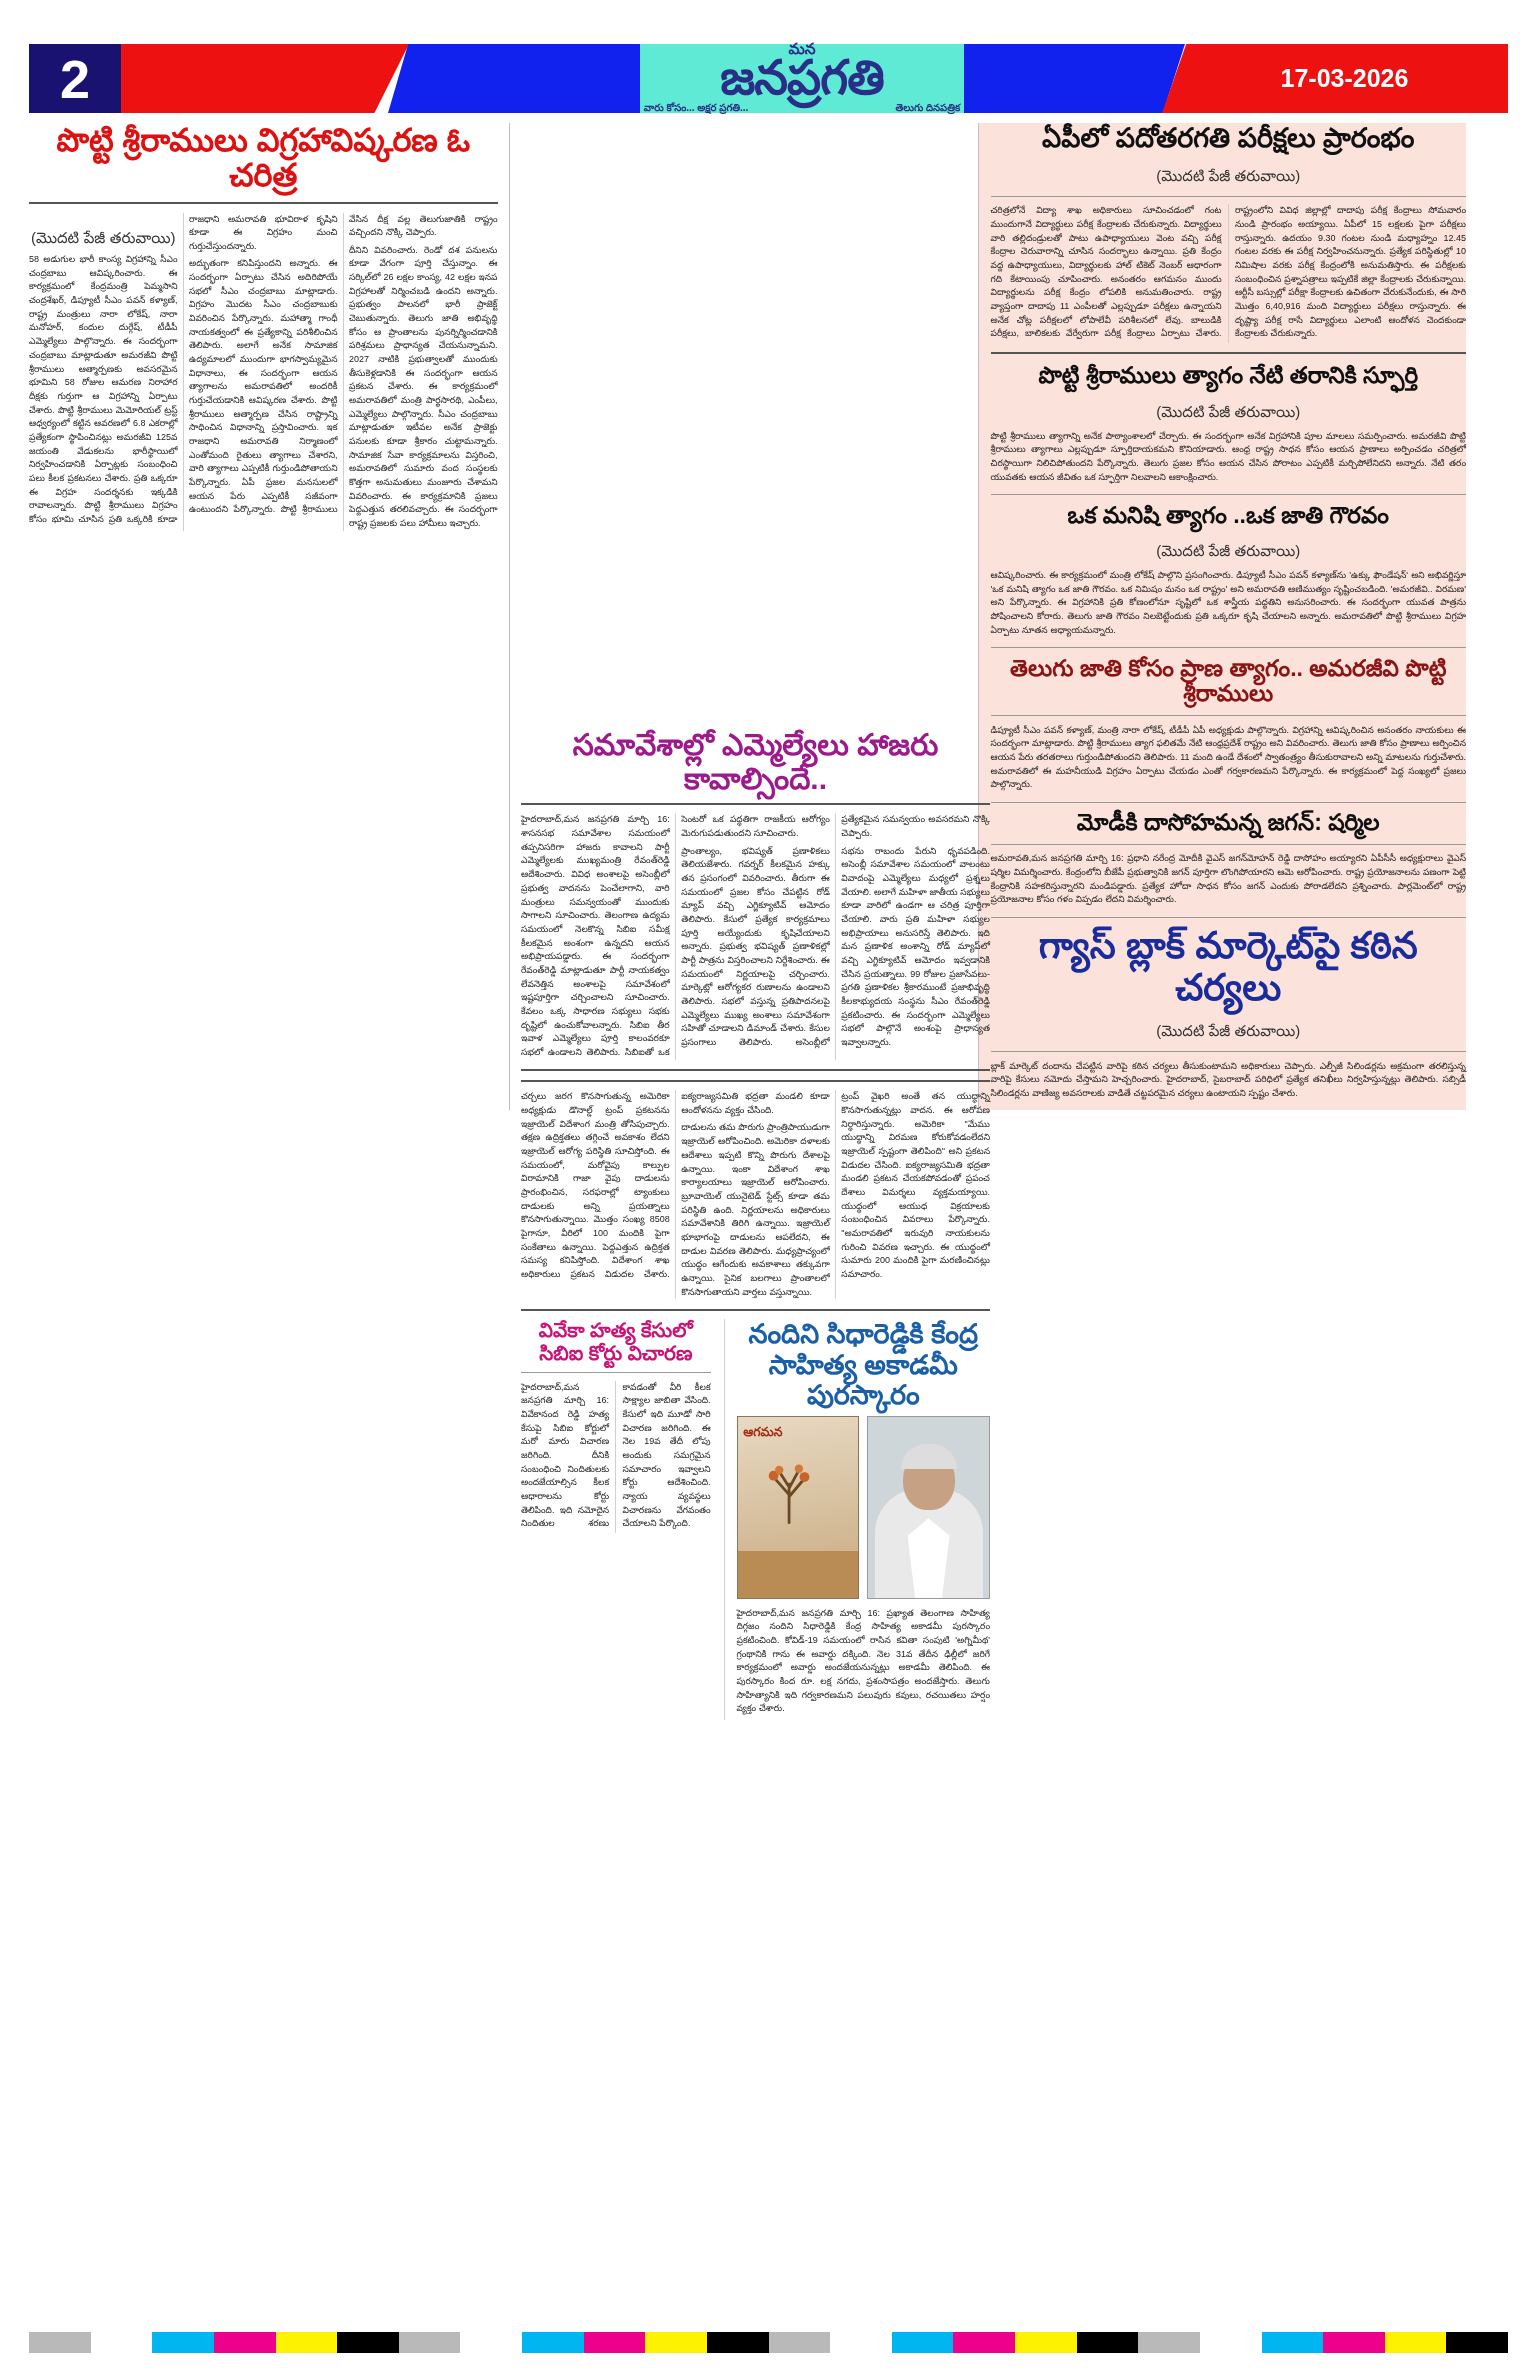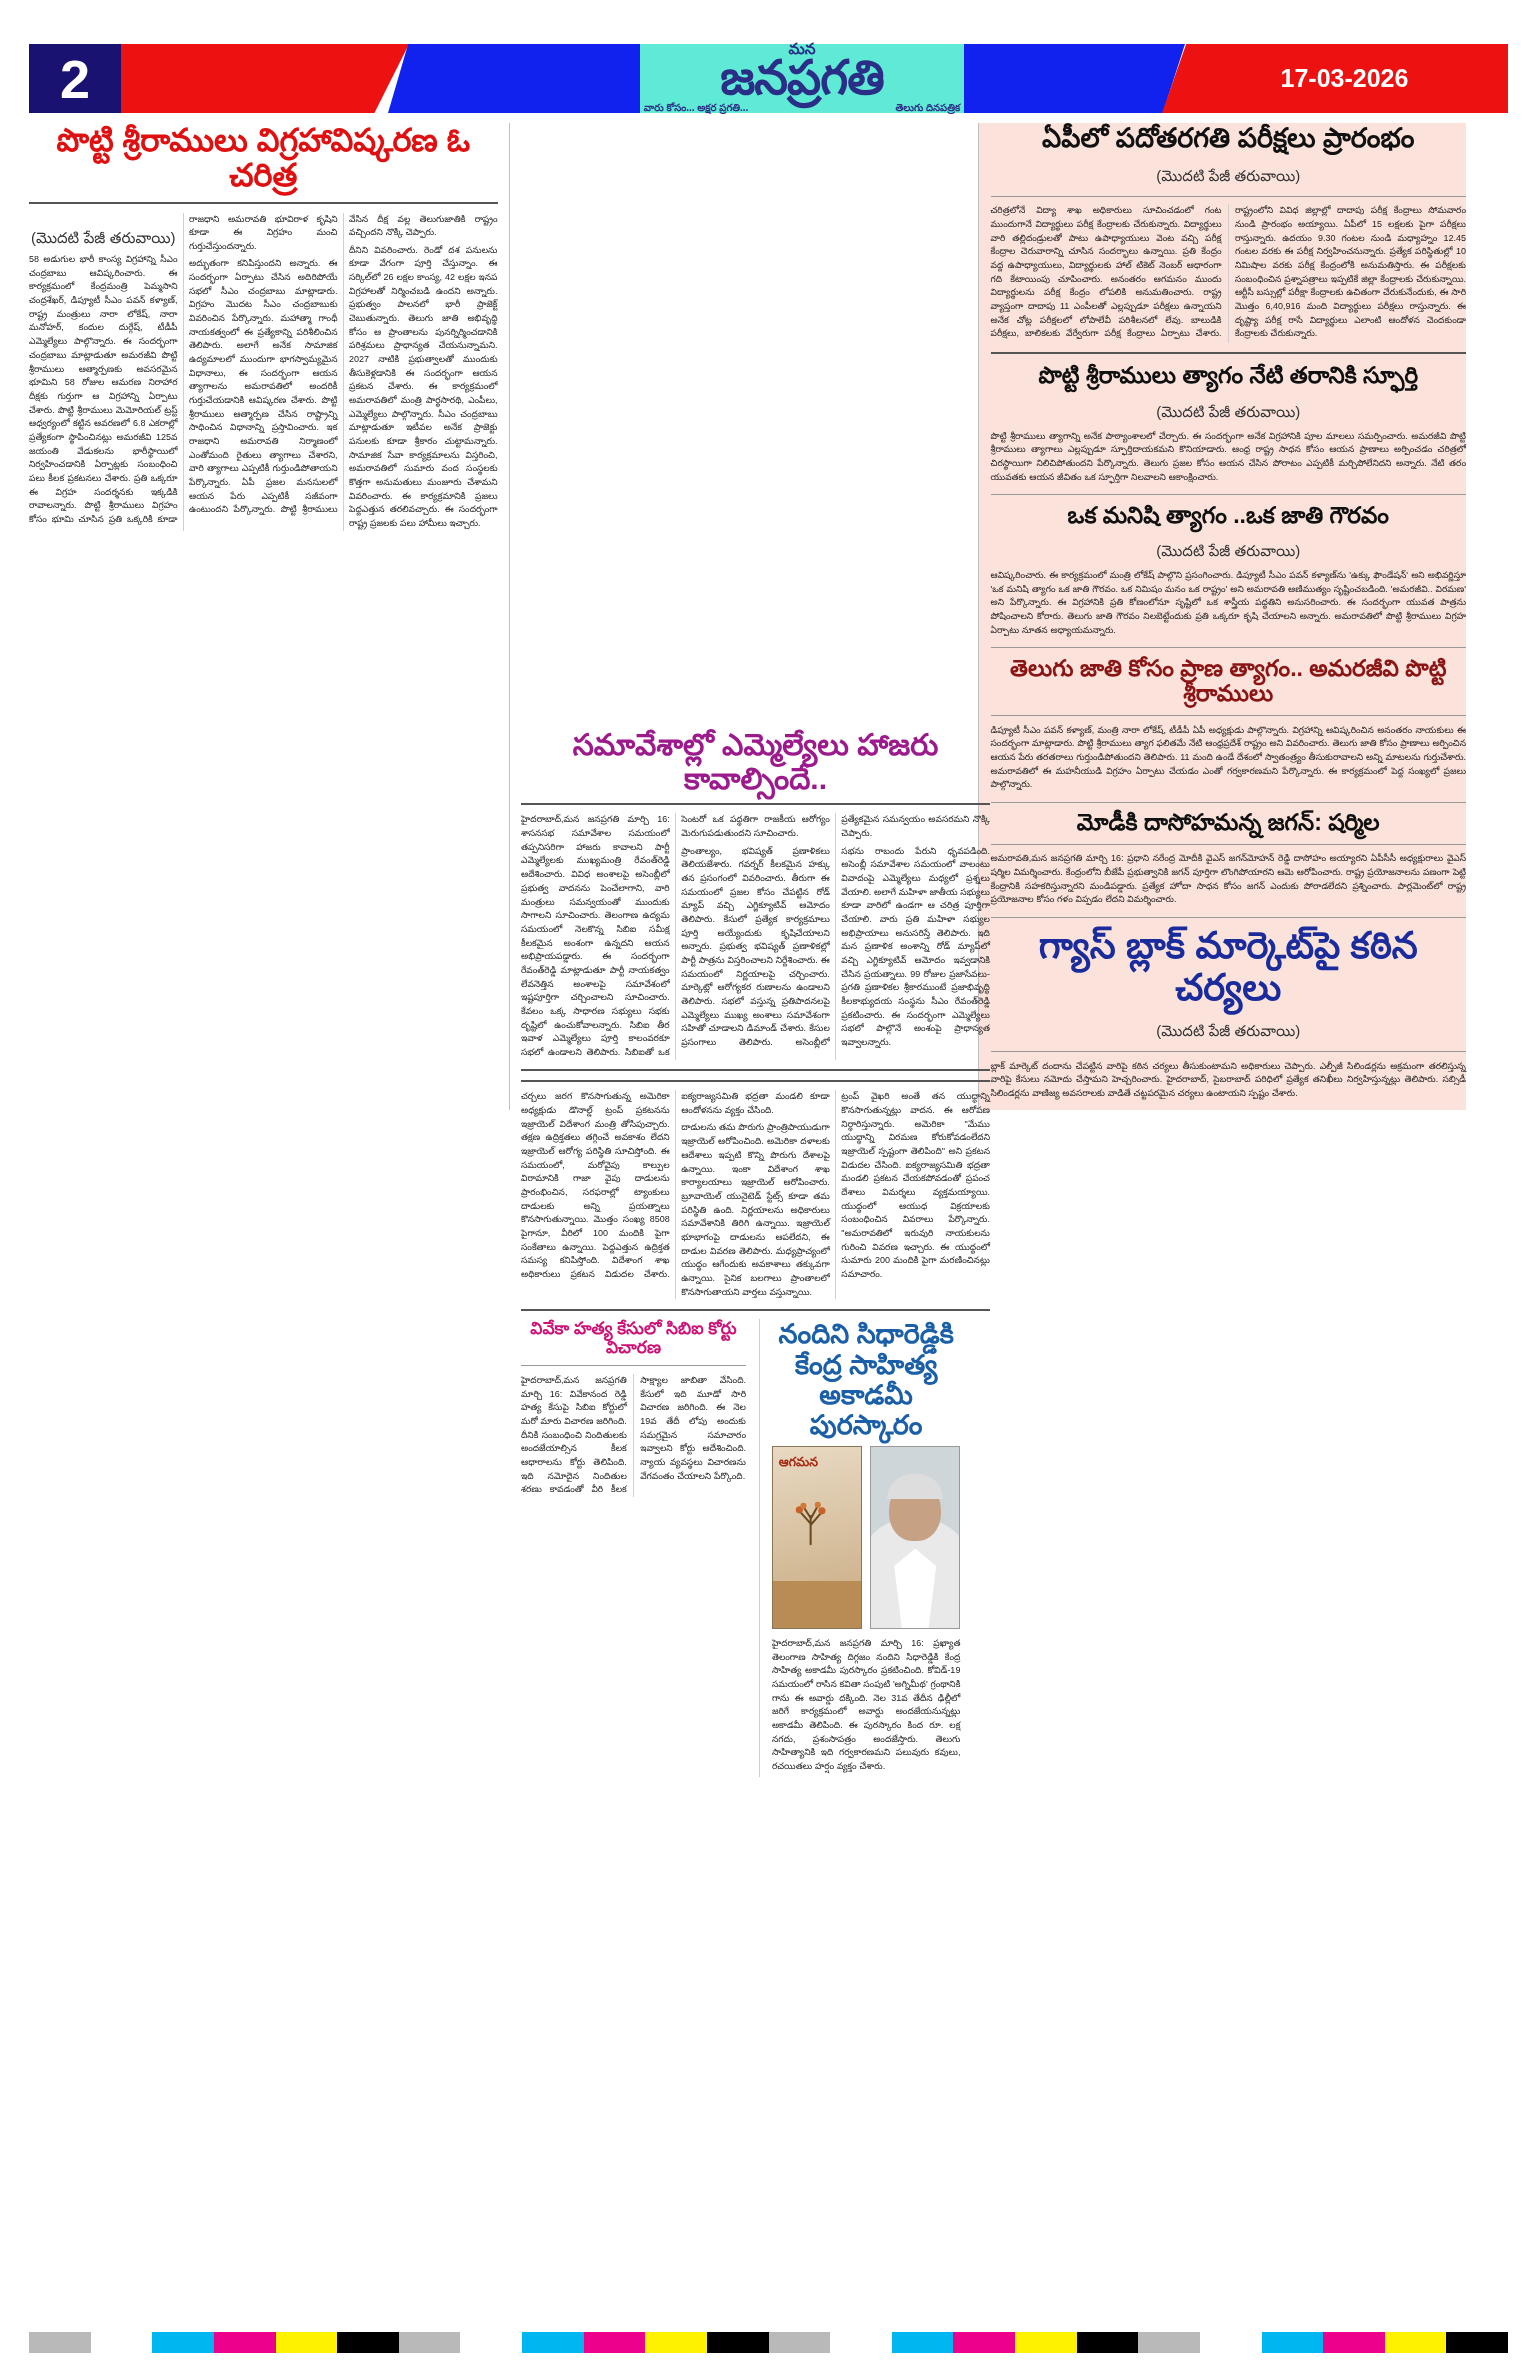--- a/index.html
+++ b/index.html
@@ -104,21 +104,21 @@
     font-weight: bold;
     line-height: 1.12;
     font-family: "Liberation Sans", sans-serif;
   }
   .hl-red      { color: #e01010; font-size: 32px; }
   .hl-purple   { color: #9c1a8c; font-size: 30px; }
   .hl-navy     { color: #1a1a8c; font-size: 31px; }
   .hl-black    { color: #111111; font-size: 27px; }
   .hl-black-sm { color: #111111; font-size: 23px; }
   .hl-blue     { color: #1a5fa8; font-size: 27px; }
-  .hl-pink     { color: #cc1177; font-size: 17px; }
+  .hl-pink     { color: #cc1177; font-size: 20px; }
   .hl-maroon   { color: #8b1414; font-size: 23px; }
   .hl-bigblue  { color: #1a2b9c; font-size: 37px; }
 
   .subhead {
     text-align: center;
     font-size: 15px;
     color: #333;
     margin-top: 14px;
     margin-bottom: 5.8px;
   }
@@ -354,21 +354,21 @@
 
     <div style="display:flex; gap:13.4px;">
       <div style="width:225px;">
         <div class="hl hl-pink">వివేకా హత్య కేసులో సిబిఐ కోర్టు విచారణ</div>
         <div class="rule-thin"></div>
         <div class="cols2 body-txt">
           <p>హైదరాబాద్‌,మన జనప్రగతి మార్చి 16: వివేకానంద రెడ్డి హత్య కేసుపై సిబిఐ కోర్టులో మరో మారు విచారణ జరిగింది. దీనికి సంబంధించి నిందితులకు అందజేయాల్సిన కీలక ఆధారాలను కోర్టు తెలిపింది. ఇది నమోదైన నిందితుల శరణు కావడంతో వీరి కీలక సాక్ష్యాల జాబితా వేసింది. కేసులో ఇది మూడో సారి విచారణ జరిగింది. ఈ నెల 19వ తేదీ లోపు అందుకు సమగ్రమైన సమాచారం ఇవ్వాలని కోర్టు ఆదేశించింది. న్యాయ వ్యవస్థలు విచారణను వేగవంతం చేయాలని పేర్కొంది.</p>
         </div>
       </div>
 
-      <div style="width:201px; border-left:1px solid #cfcfcf; padding-left:11.5px;">
+      <div style="width:266px; border-left:1px solid #cfcfcf; padding-left:11.5px;">
         <div class="hl hl-blue">నందిని సిధారెడ్డికి కేంద్ర సాహిత్య అకాడమీ పురస్కారం</div>
         <div class="photo-row">
           <div class="photo-book">
             <div class="ttl">ఆగమన</div>
             <svg class="tree" viewBox="0 0 100 100">
               <path d="M50 95 L50 40 M50 55 L28 30 M50 58 L72 32 M50 44 L36 22 M50 46 L64 20" stroke="#6b4a22" stroke-width="4" fill="none" stroke-linecap="round"></path>
               <circle cx="28" cy="28" r="7" fill="#c8622a"></circle>
               <circle cx="72" cy="30" r="7" fill="#c8622a"></circle>
               <circle cx="36" cy="20" r="6" fill="#d4793a"></circle>
               <circle cx="64" cy="18" r="6" fill="#d4793a"></circle>

